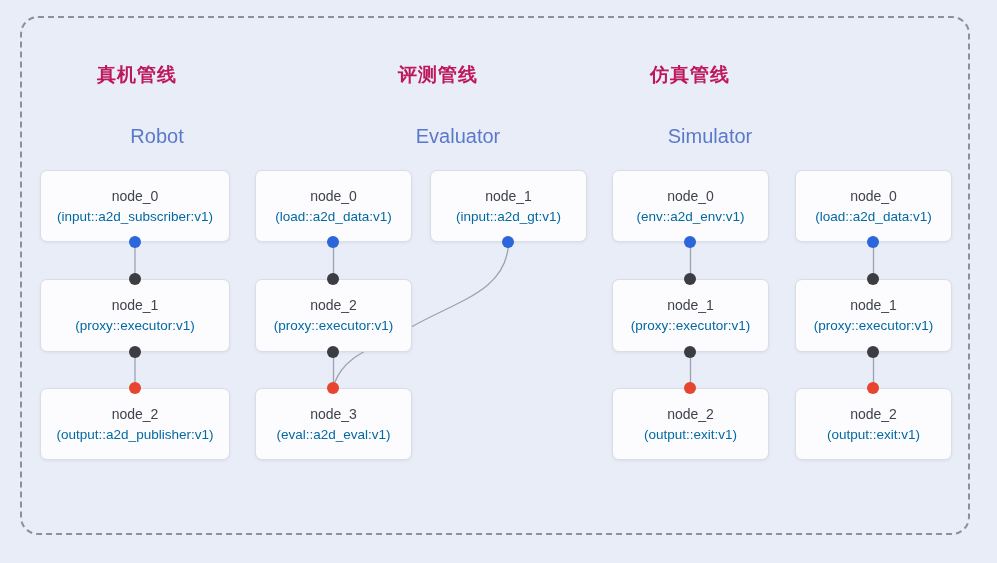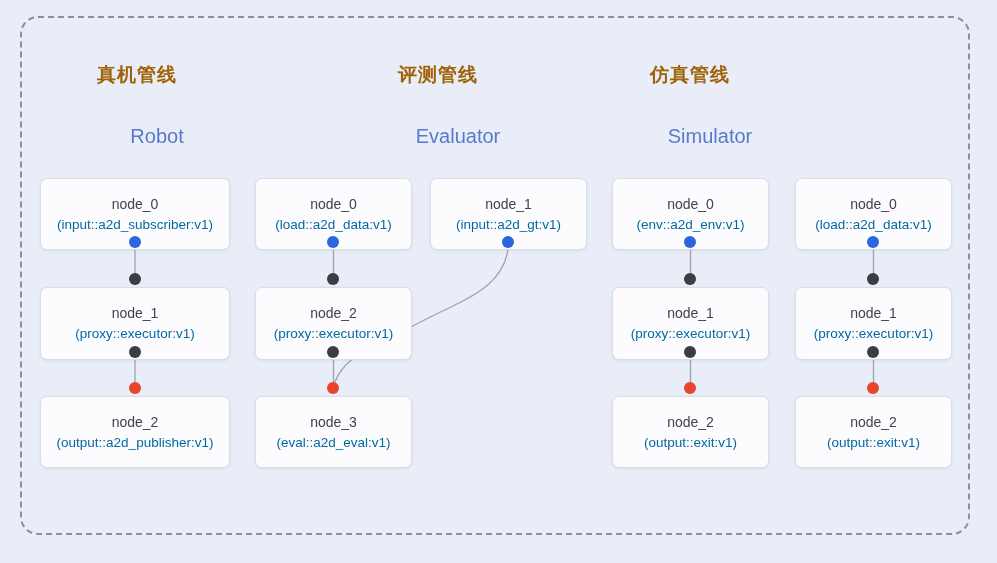--- a/index.html
+++ b/index.html
@@ -24,37 +24,36 @@
   .edges{
     position:absolute;left:0;top:0;width:997px;height:563px;
     pointer-events:none;
   }
   .hdr{
     position:absolute;top:62px;width:200px;
     display:flex;flex-direction:column;align-items:center;gap:36px;
     text-align:center;
   }
   .hdr-cn{
-    font-size:19px;font-weight:700;color:#a16207;letter-spacing:1px;
+    font-size:19px;font-weight:700;color:#be185d;letter-spacing:1px;
     line-height:26px;
   }
   .hdr-en{
     font-size:20px;color:#5b79cb;line-height:24px;margin-left:40px;
   }
   .node-card{
     position:absolute;
     background:#fcfcfe;
     border:1px solid #d9dde6;
     border-radius:7px;
     box-sizing:border-box;
     box-shadow:0 1px 3px rgba(90,100,130,0.10);
     display:flex;flex-direction:column;align-items:center;justify-content:center;
     gap:3px;
     text-align:center;
-    margin-top:8px;
   }
   .node-name{font-size:14px;color:#3f434b;line-height:17px;}
   .node-type{font-size:13.5px;color:#0369a1;line-height:17px;}
   .col-r{left:40px;width:190px;}
   .col-ea{left:255px;width:157px;}
   .col-eb{left:430px;width:157px;}
   .col-s{left:612px;width:157px;}
   .col-c{left:795px;width:157px;}
   .row-0{top:170px;height:72px;}
   .row-1{top:279px;height:73px;}

